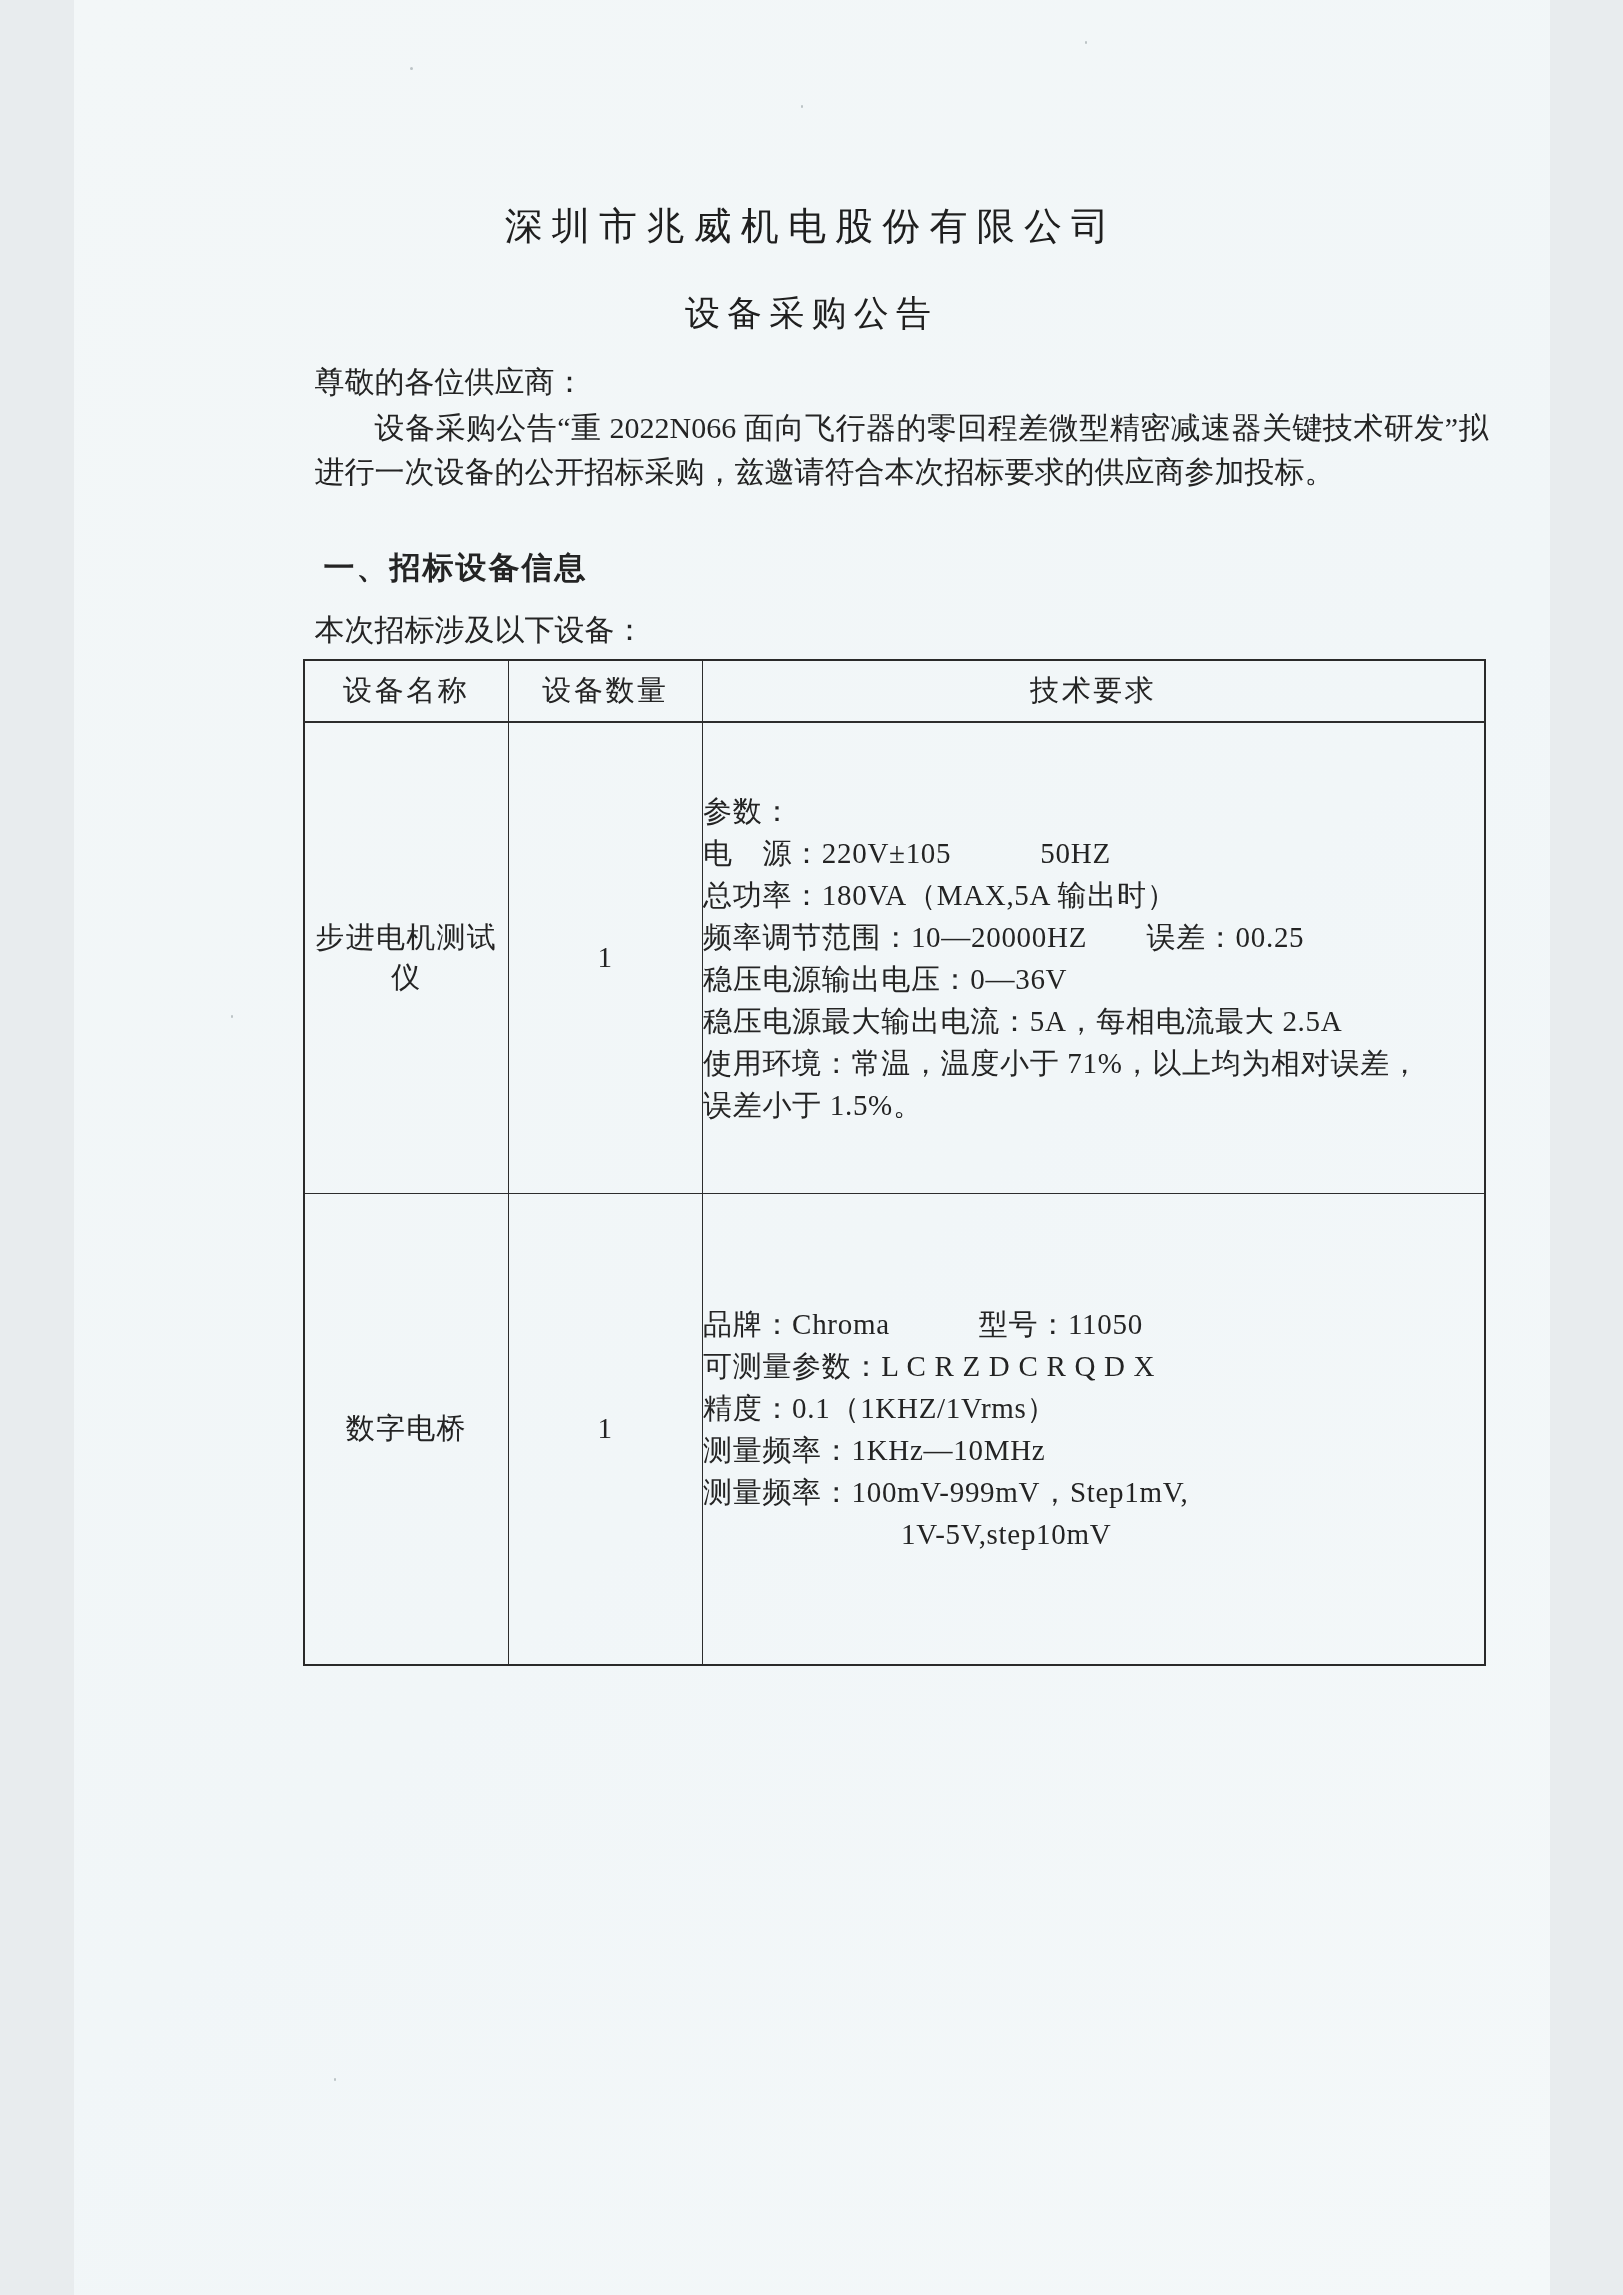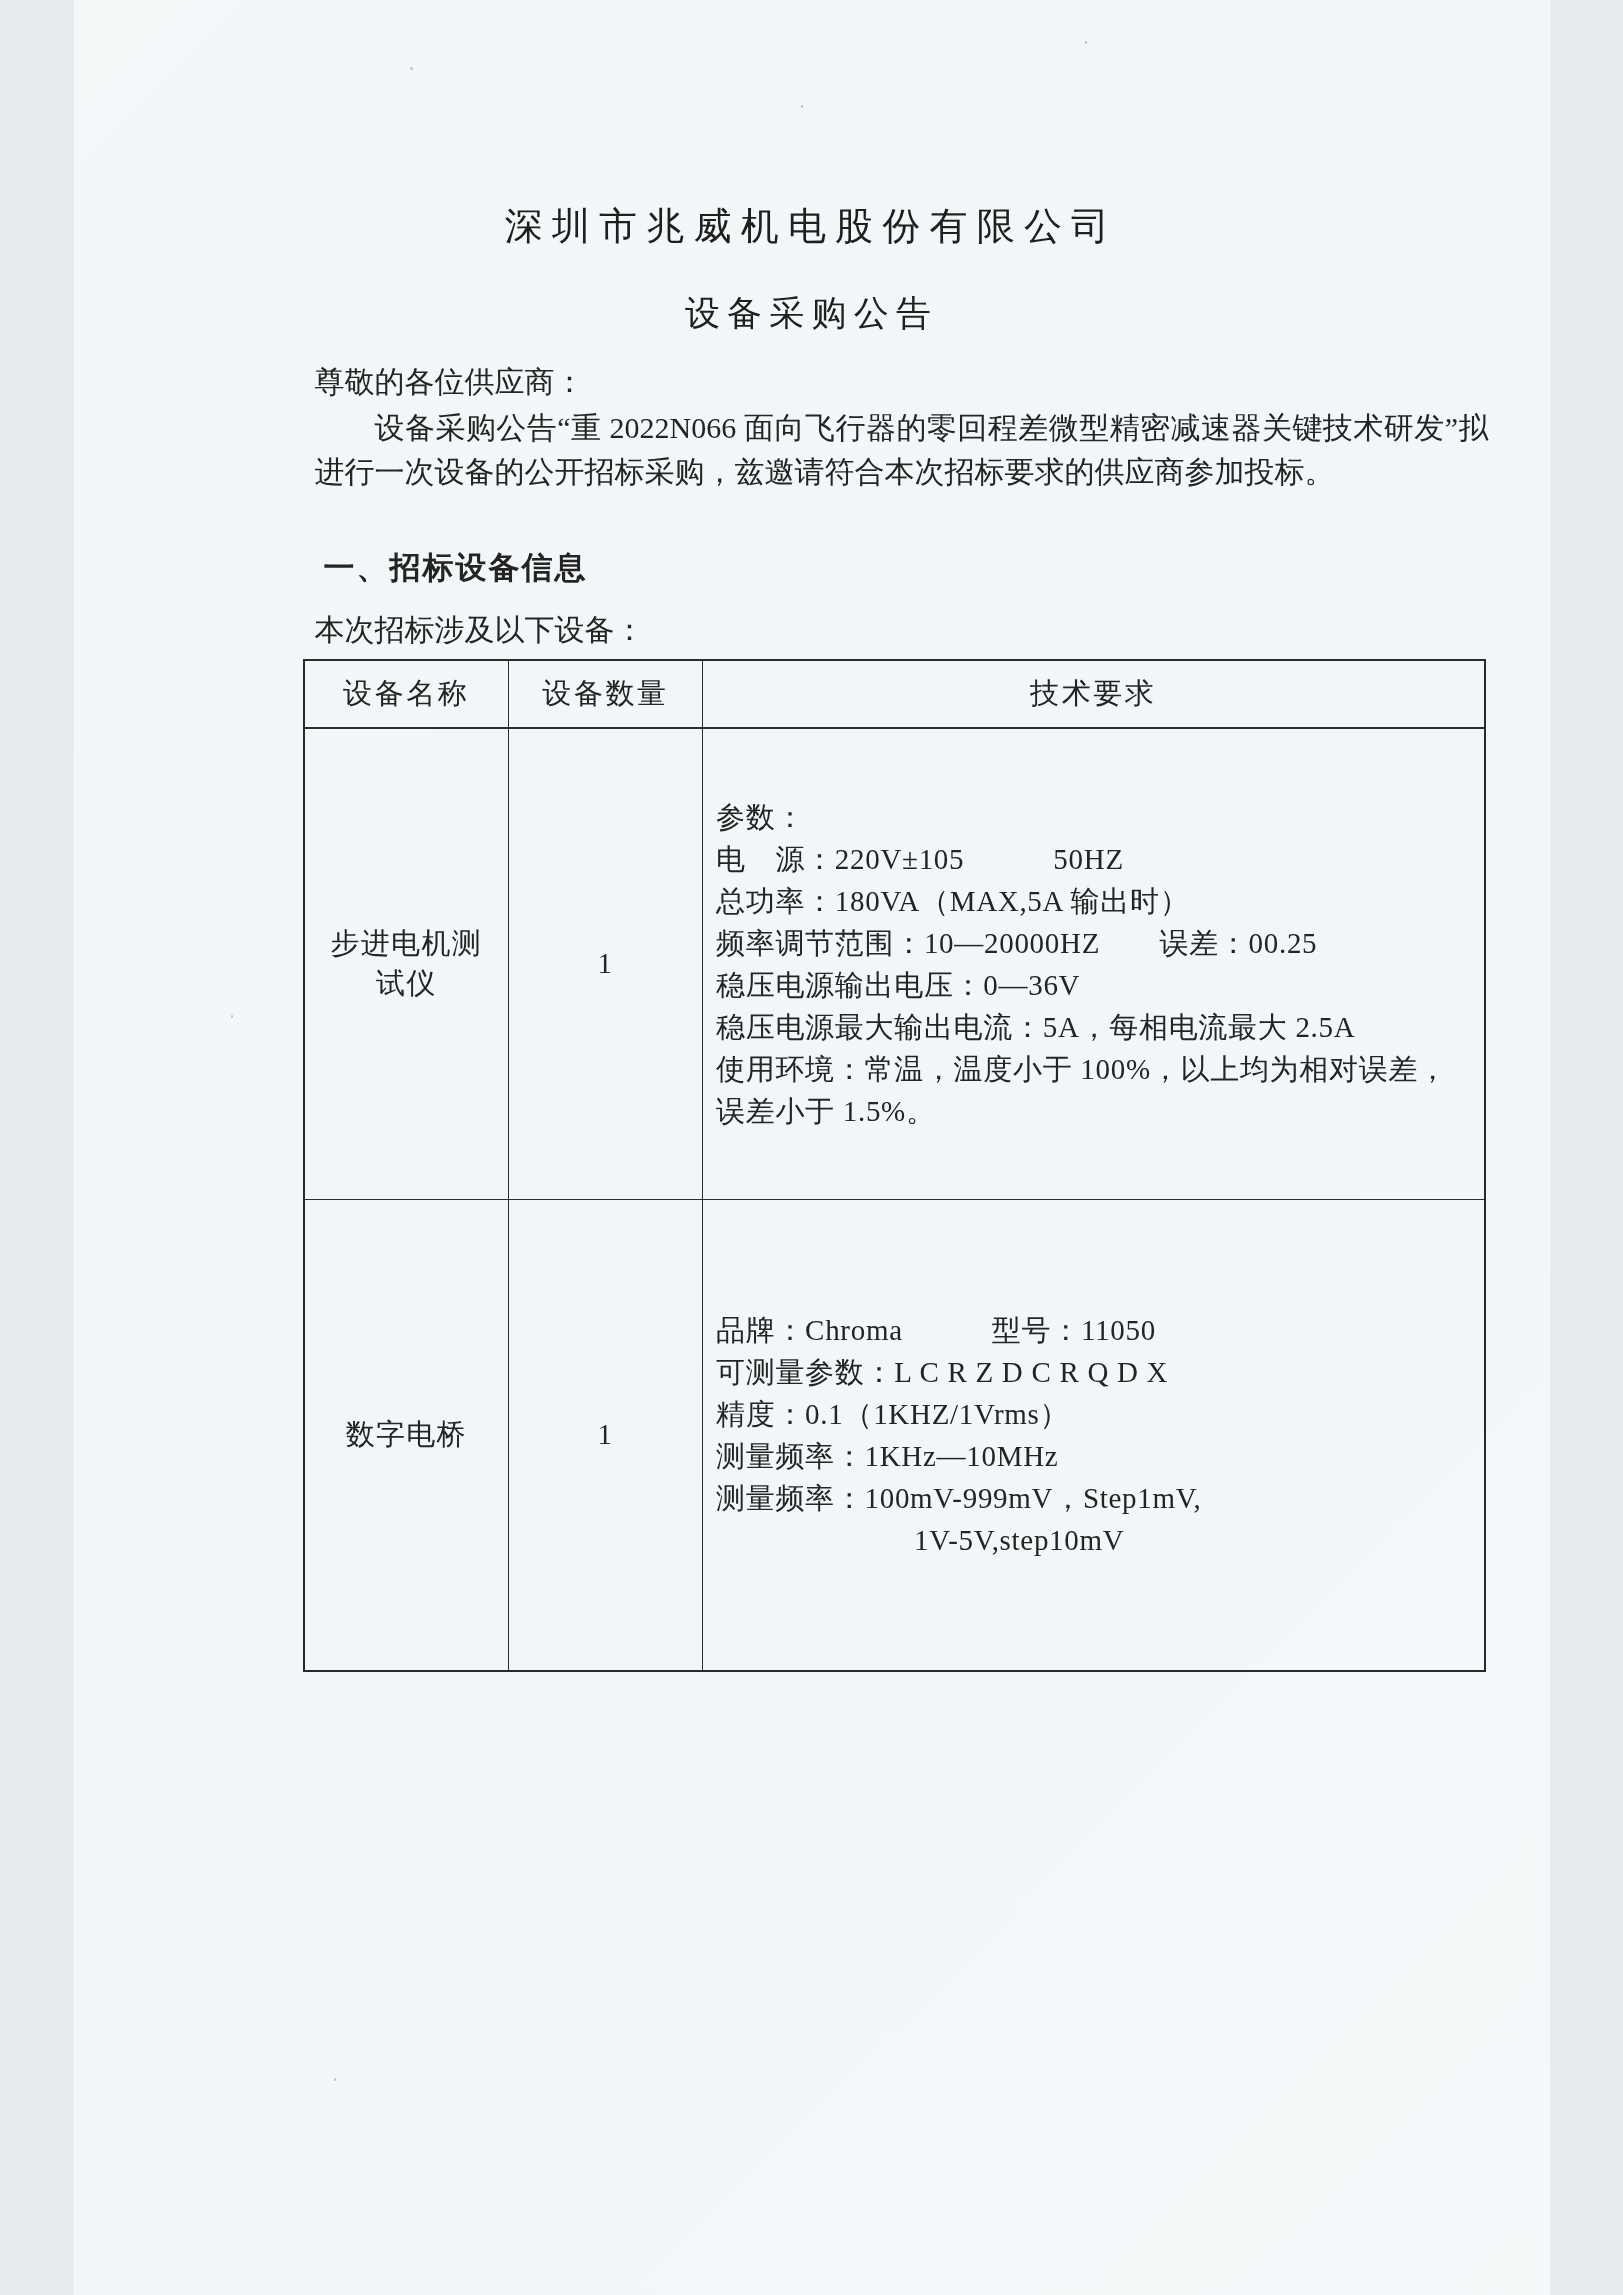--- a/index.html
+++ b/index.html
@@ -80,21 +80,21 @@
     width: 1181px;
     border-collapse: collapse;
     table-layout: fixed;
     font-size: 29px;
     color: #242424;
   }
   table.equipment-table th,
   table.equipment-table td {
     border: 1.6px solid #2d2d2d;
     vertical-align: middle;
-    padding: 13px;
+    padding: 0;
     font-family: Liberation Serif, serif;
   }
   table.equipment-table {
     border: 2.3px solid #2a2a2a;
   }
   thead tr { height: 62px; }
   tr.row-1 { height: 471px; }
   tr.row-2 { height: 472px; }
   th {
     font-weight: normal;
@@ -159,21 +159,21 @@
       <tr class="row-1">
         <td class="c-name">步进电机测试仪</td>
         <td class="c-qty">1</td>
         <td class="c-specs">
           <div class="spec-line">参数：</div>
           <div class="spec-line">电　源：220V±105　　　50HZ</div>
           <div class="spec-line">总功率：180VA（MAX,5A 输出时）</div>
           <div class="spec-line">频率调节范围：10—20000HZ　　误差：00.25</div>
           <div class="spec-line">稳压电源输出电压：0—36V</div>
           <div class="spec-line">稳压电源最大输出电流：5A，每相电流最大 2.5A</div>
-          <div class="spec-line">使用环境：常温，温度小于 100%，以上均为相对误差，</div>
+          <div class="spec-line">使用环境：常温，温度小于 71%，以上均为相对误差，</div>
           <div class="spec-line">误差小于 1.5%。</div>
         </td>
       </tr>
       <tr class="row-2">
         <td class="c-name">数字电桥</td>
         <td class="c-qty">1</td>
         <td class="c-specs">
           <div class="spec-line">品牌：Chroma　　　型号：11050</div>
           <div class="spec-line">可测量参数：L C R Z D C R Q D X</div>
           <div class="spec-line">精度：0.1（1KHZ/1Vrms）</div>

